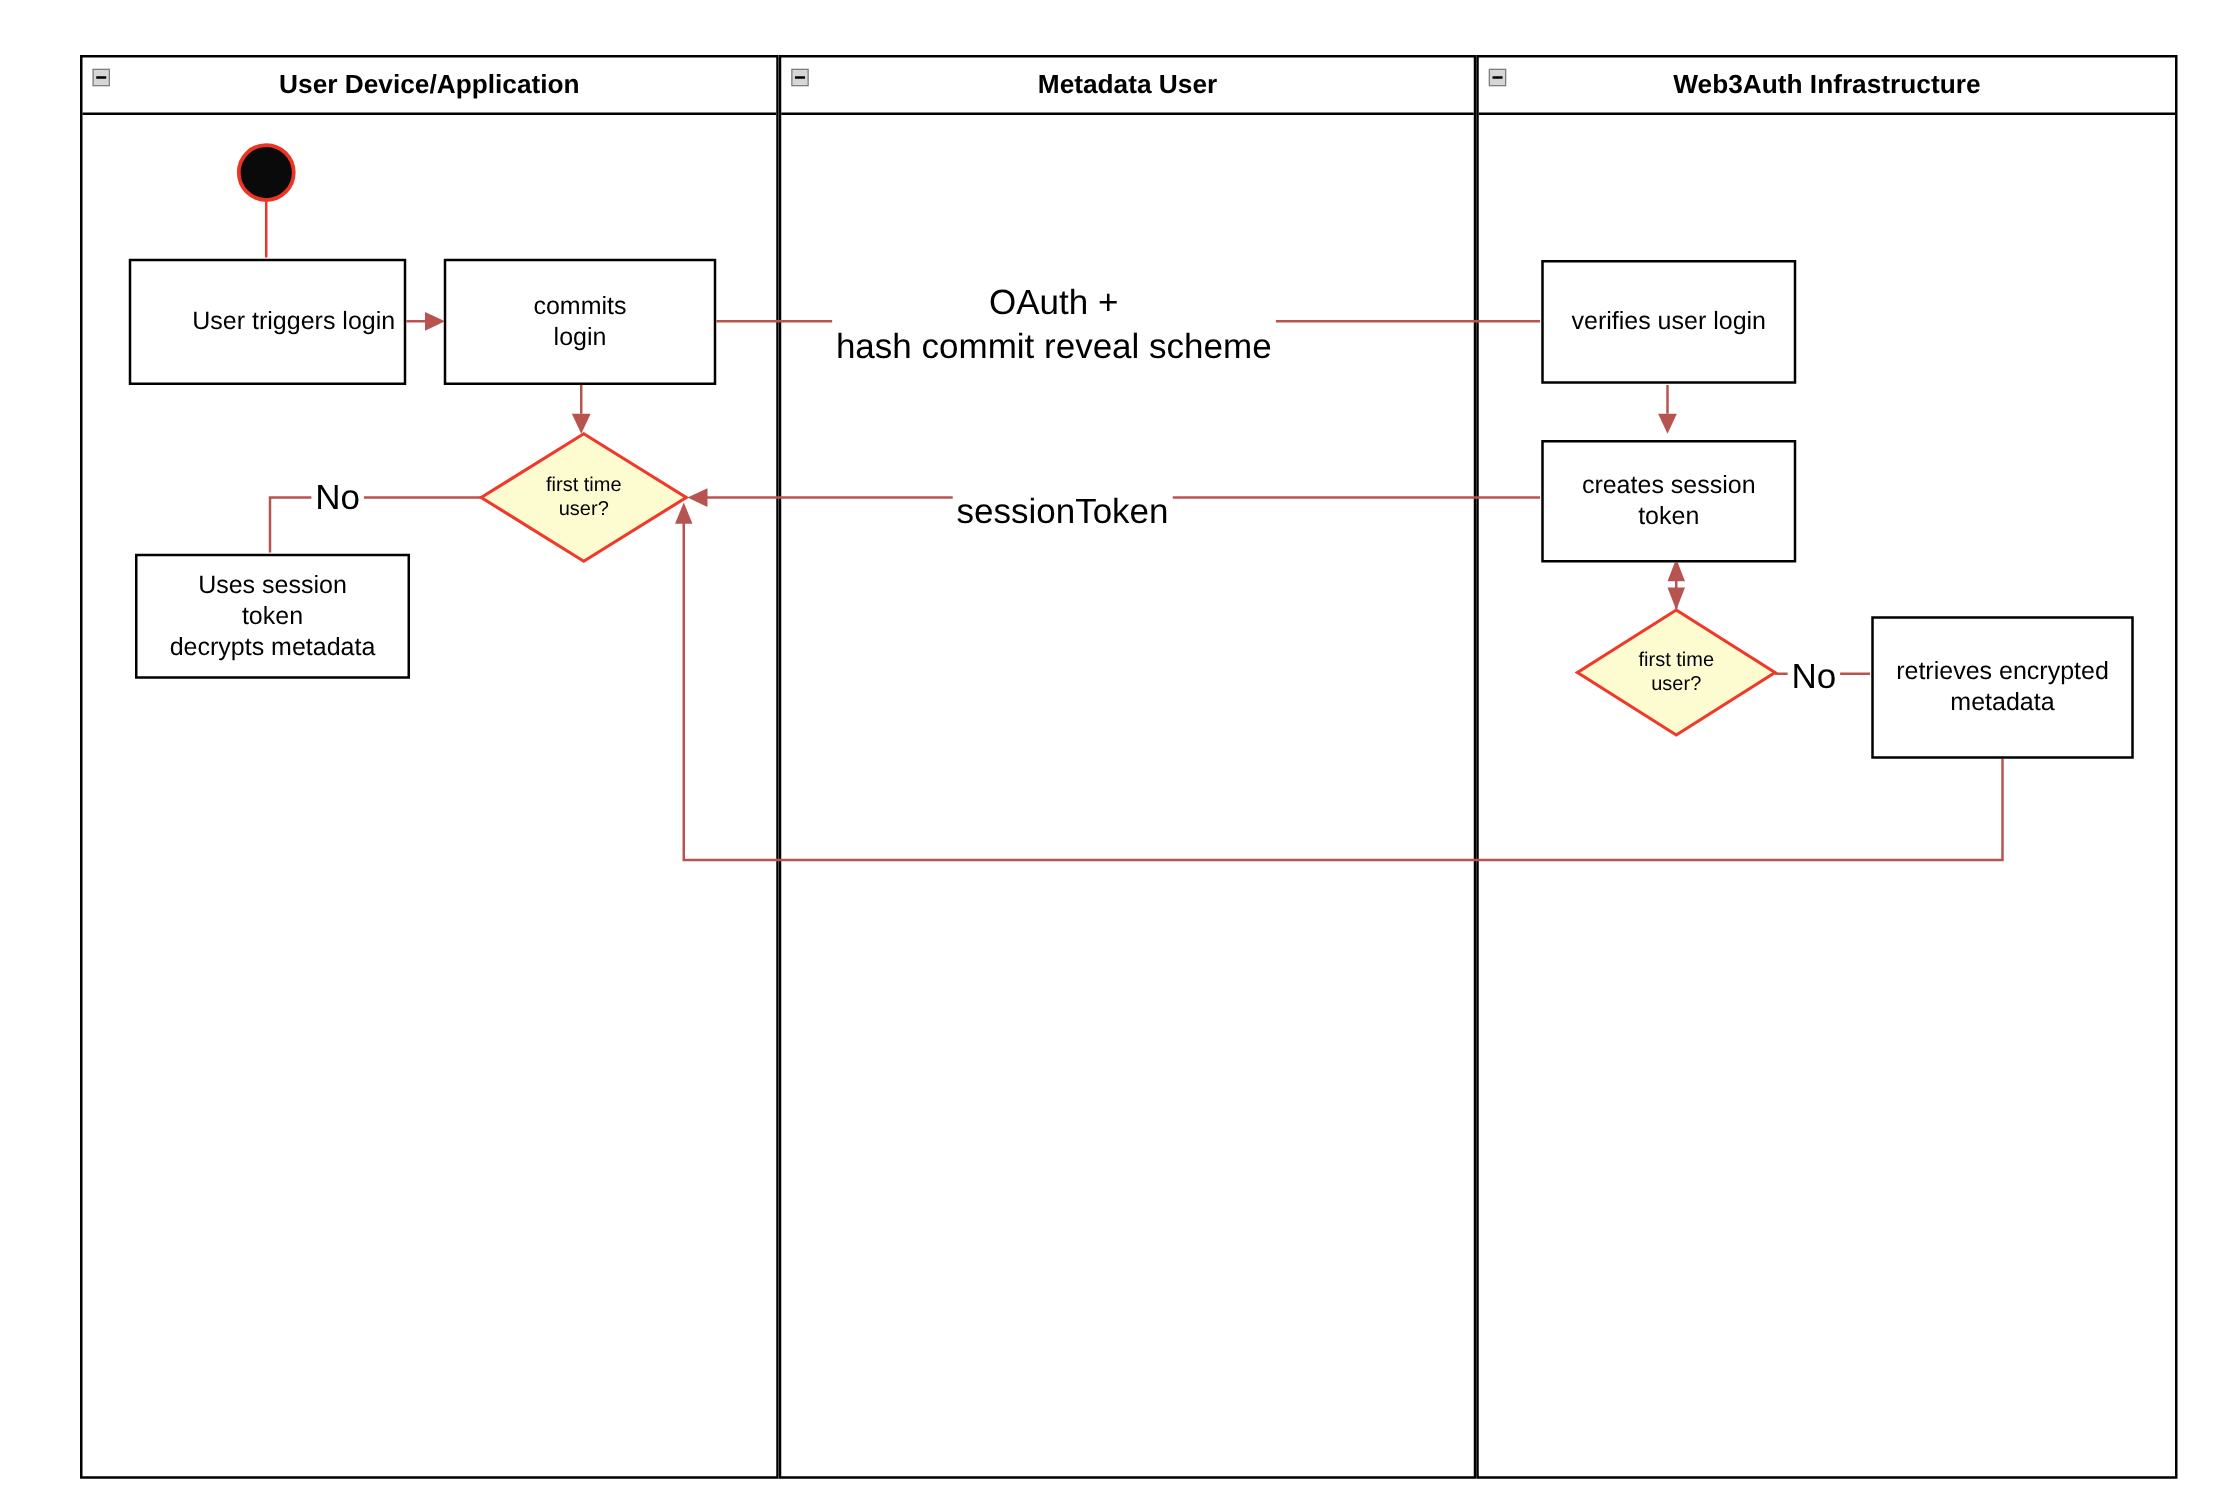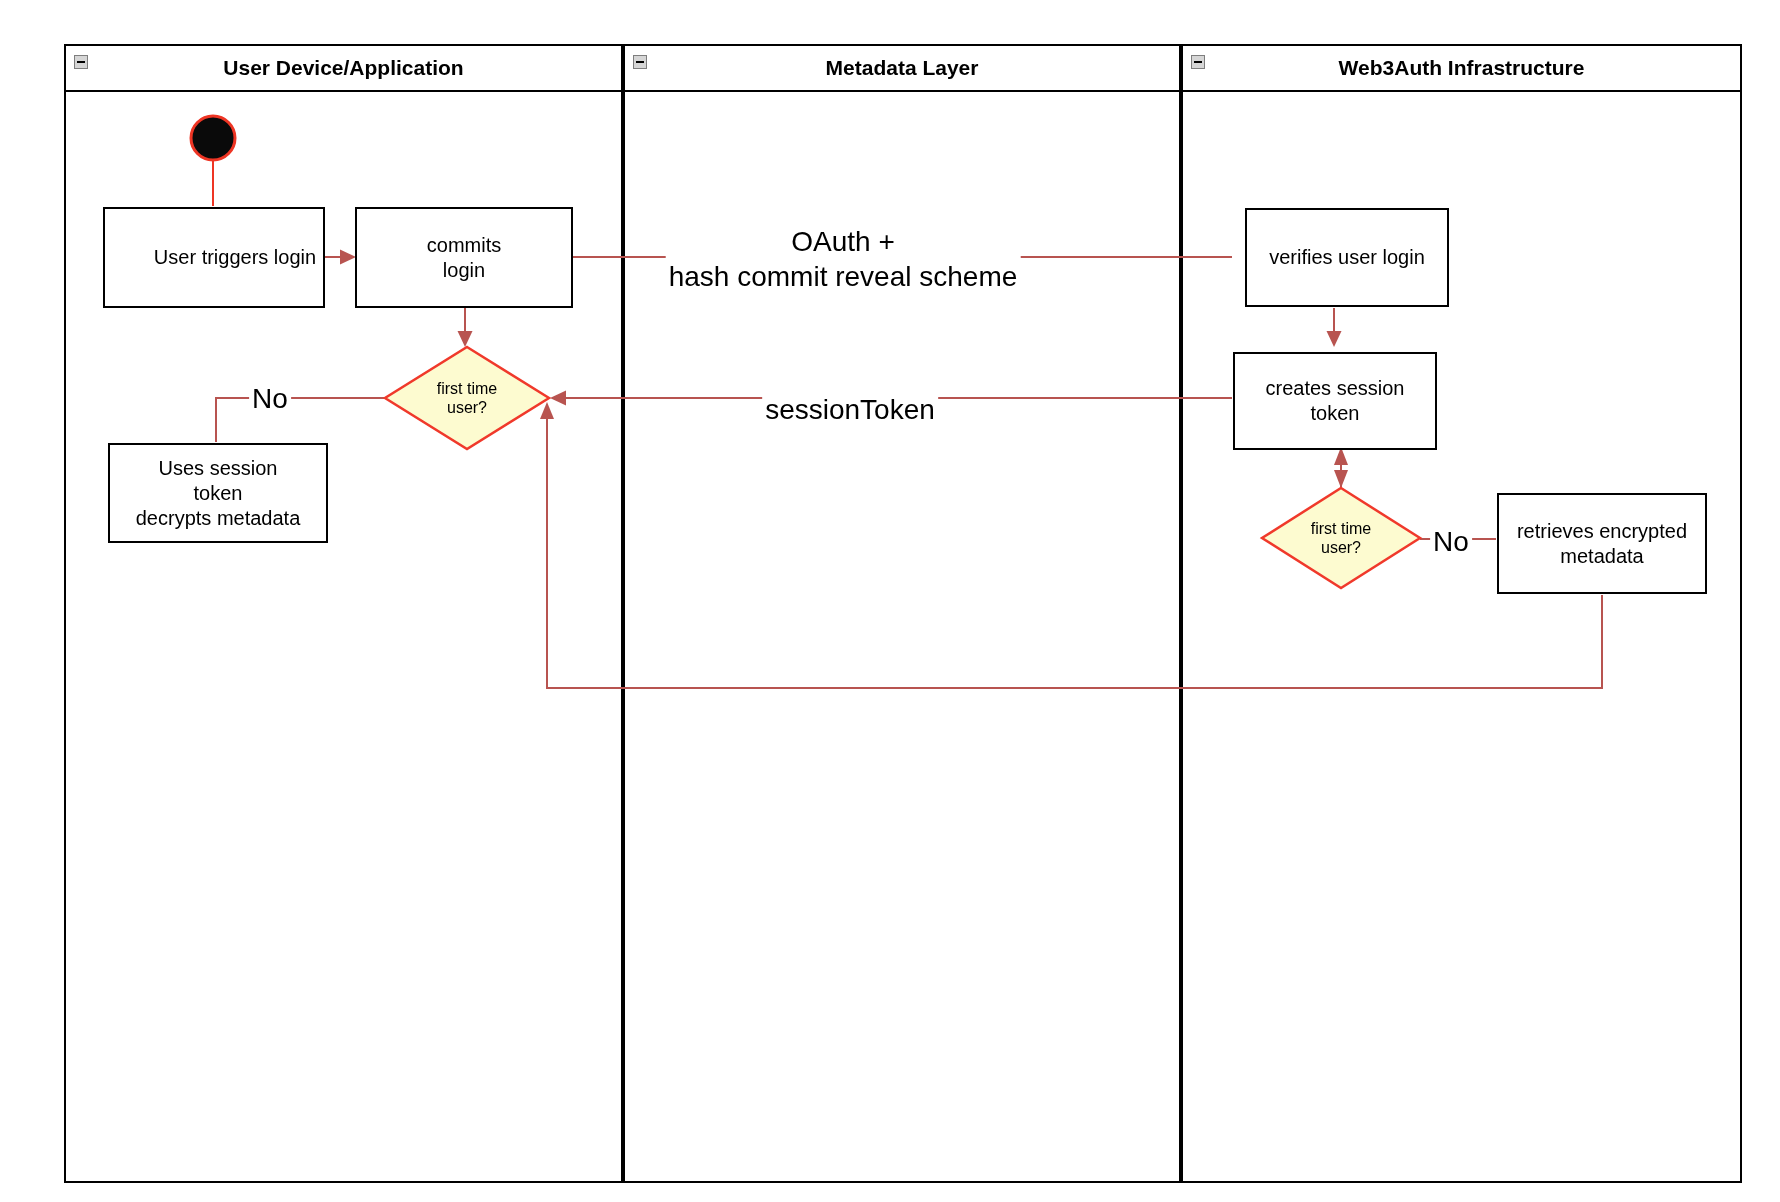--- a/index.html
+++ b/index.html
@@ -55,21 +55,21 @@
     </div>
     <span>User Device/Application</span>
   </div>
 </div>
 
 <div class="lane" style="left:623px;width:558px;">
   <div class="lane-header">
     <div class="collapse-btn">
       <div class="minus-bar"></div>
     </div>
-    <span>Metadata Layer</span>
+    <span>Metadata User</span>
   </div>
 </div>
 
 <div class="lane" style="left:1181px;width:561px;">
   <div class="lane-header">
     <div class="collapse-btn">
       <div class="minus-bar"></div>
     </div>
     <span>Web3Auth Infrastructure</span>
   </div>
@@ -111,26 +111,26 @@
 
 <div class="node-box" style="left:103px;top:207px;width:222px;height:101px;padding-left:44px;">User triggers login</div>
 
 <div class="node-box" style="left:355px;top:207px;width:218px;height:101px;">commits
 login</div>
 
 <div class="node-box" style="left:108px;top:443px;width:220px;height:100px;">Uses session
 token
 decrypts metadata</div>
 
-<div class="node-box" style="left:1233px;top:208px;width:204px;height:99px;margin-left:12px;">verifies user login</div>
+<div class="node-box" style="left:1233px;top:208px;width:204px;height:99px;">verifies user login</div>
 
 <div class="node-box" style="left:1233px;top:352px;width:204px;height:98px;">creates session
 token</div>
 
-<div class="node-box" style="left:1497px;top:493px;width:210px;height:101px;">retrieves encrypted
+<div class="node-box" style="left:1497px;top:493px;width:210px;height:114px;">retrieves encrypted
 metadata</div>
 
 <div class="diamond-label" style="left:467px;top:398px;">first time
 user?</div>
 
 <div class="diamond-label" style="left:1341px;top:538px;">first time
 user?</div>
 
 <div class="edge-label" style="left:843px;top:259px;">OAuth +
 hash commit reveal scheme</div>

